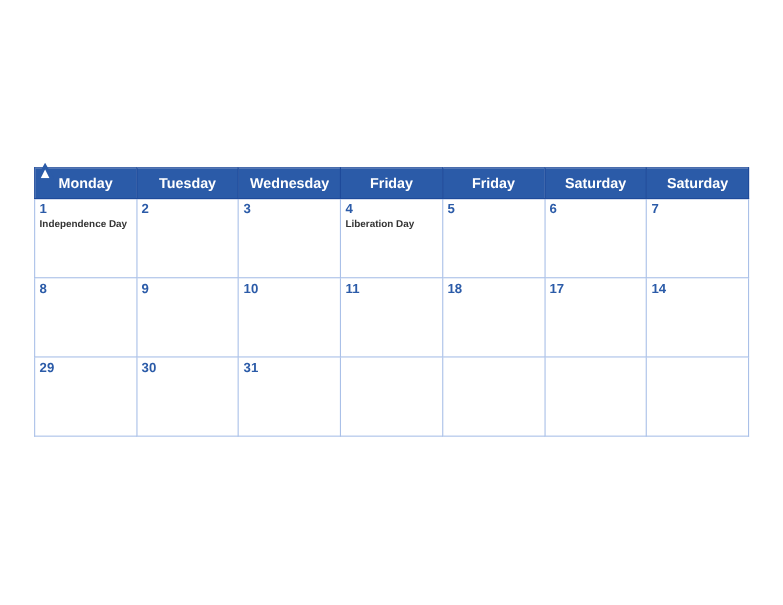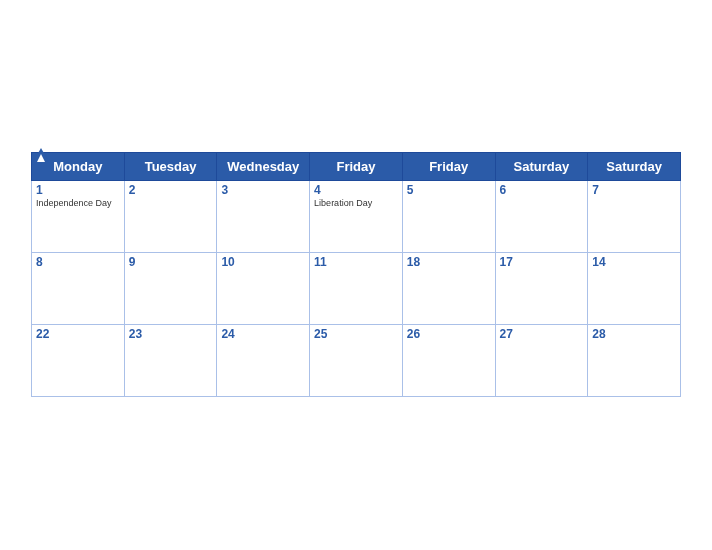--- a/index.html
+++ b/index.html
@@ -95,20 +95,21 @@
       font-weight: bold;
       color: #2b5ba8;
       display: block;
     }
     .holiday-name {
       font-size: 9px;
       color: #333;
       display: block;
       margin-top: 1px;
       line-height: 1.2;
+      font-weight: bold;
     }
     .empty-cell {
       background: #fff;
     }
     tbody tr:last-child td {
       height: 72px;
     }
   </style>
 </head>
 <body>
@@ -185,36 +186,28 @@
           </td>
           <td>
             <span class="day-number">17</span>
           </td>
           <td>
             <span class="day-number">14</span>
           </td>
         </tr>
         <tr>
           <td>
-            <span class="day-number">22</span>
-          </td>
-          <td>
-            <span class="day-number">23</span>
-          </td>
-          <td>
-            <span class="day-number">24</span>
-          </td>
-          <td>
-            <span class="day-number">25</span>
-          </td>
-          <td>
-            <span class="day-number">26</span>
-          </td>
-          <td>
-            <span class="day-number">27</span>
-          </td>
-          <td>
-            <span class="day-number">28</span>
-          </td>
+            <span class="day-number">29</span>
+          </td>
+          <td>
+            <span class="day-number">30</span>
+          </td>
+          <td>
+            <span class="day-number">31</span>
+          </td>
+          <td class="empty-cell"></td>
+          <td class="empty-cell"></td>
+          <td class="empty-cell"></td>
+          <td class="empty-cell"></td>
         </tr>
       </tbody>
   </table>
 </div>
 
 </body></html>

